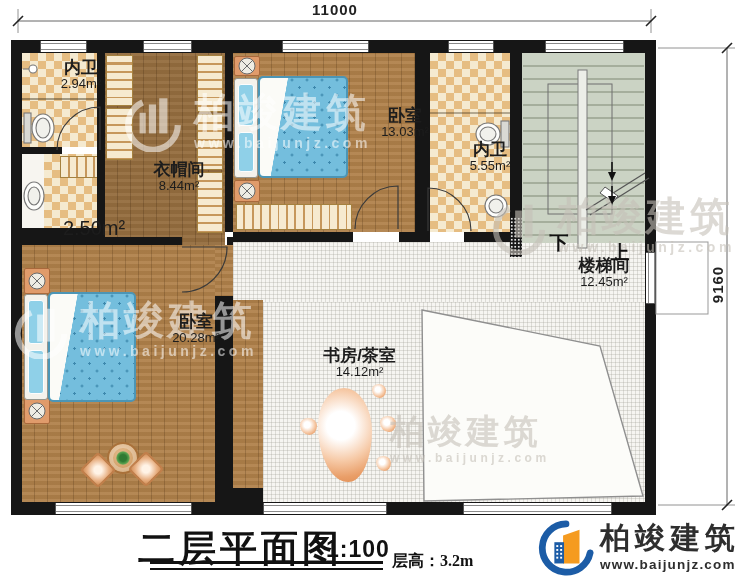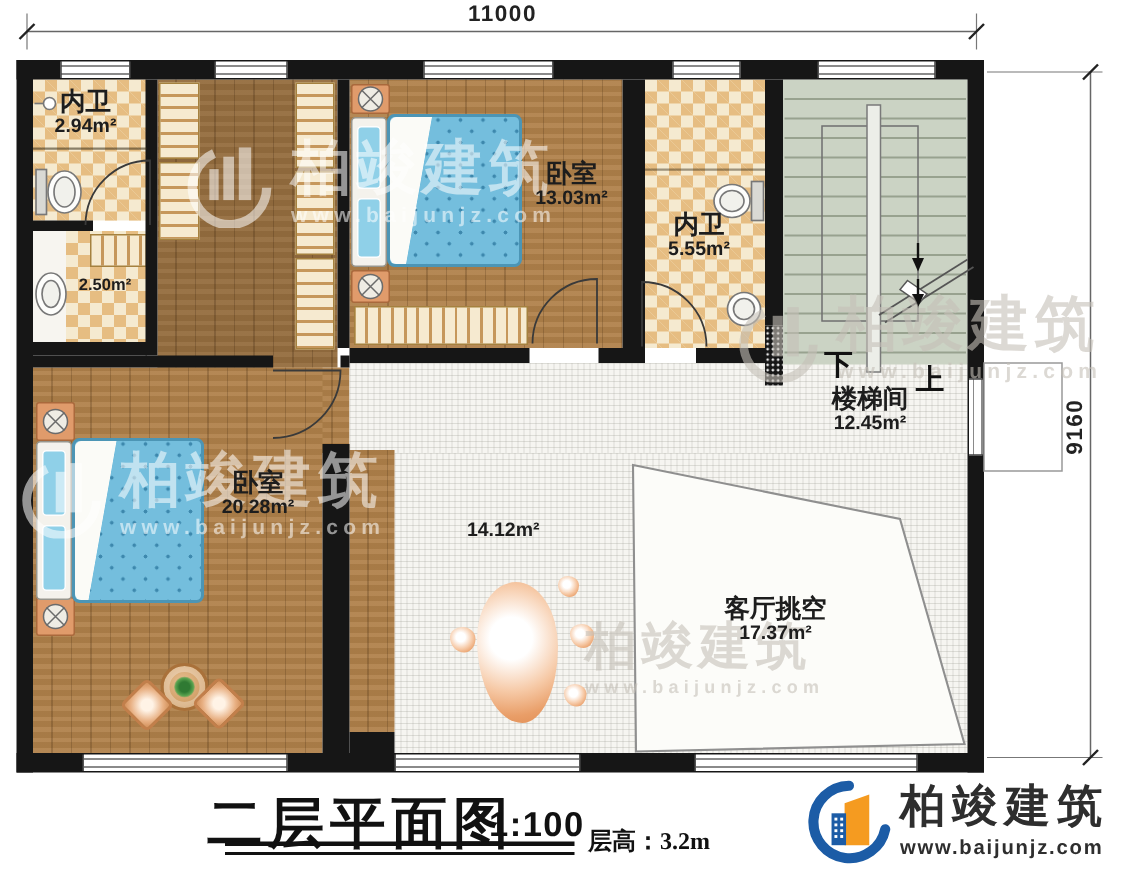--- a/index.html
+++ b/index.html
@@ -49,23 +49,23 @@
     border-radius:4px 0 0 4px;}
   .chair{background:radial-gradient(circle at 50% 50%,#fff3e6 0 25%,#e8b083 70%,#d08c55);
     border:2px solid #c27f4b;border-radius:4px;transform:rotate(45deg);box-sizing:border-box;}
   .table{background:radial-gradient(circle at 45% 40%,#e7c094,#cf9c62 65%,#b57c3e);
     border:2px solid #a9713a;border-radius:50%;box-sizing:border-box;
     box-shadow:inset 0 0 0 4px rgba(255,255,255,.30);}
   .plant{background:radial-gradient(circle,#2f7a33 0 35%,#5aa34f 60%,transparent 75%);border-radius:50%;}
   .stone{background:radial-gradient(circle at 42% 40%,#ffffff 0 22%,#f6c9a6 55%,#e99e68 80%,#df8a50);
     border-radius:48% 52% 44% 56% / 40% 46% 54% 60%;}
   
-  .rlabel{color:#1d1d1d;text-align:center;line-height:1.12;pointer-events:none;}
+  .rlabel{color:#1d1d1d;text-align:center;line-height:1.12;pointer-events:none;padding-left:24px;}
   .rname{font-size:17px;font-weight:700;}
-  .rarea{font-size:13px;font-weight:700;}
+  .rarea{font-size:13px;font-weight:400;}
   .updown{font-size:19px;font-weight:700;color:#111;text-align:center;}
   .dim{font-size:15px;font-weight:600;color:#222;text-align:center;letter-spacing:1px;}
   
   .wm{display:flex;align-items:center;gap:10px;pointer-events:none;white-space:nowrap;}
   .wm .t1{font-size:40px;font-weight:700;letter-spacing:4px;line-height:1;}
   .wm .t2{font-size:14px;font-weight:700;letter-spacing:3.5px;margin-top:3px;}
   .wm-light{color:rgba(255,255,255,.55);}
   .wm-gray{color:rgba(196,192,184,.60);}
   .wm-sm .t1{font-size:34px;}
   .wm-sm .t2{font-size:12px;}
@@ -279,44 +279,45 @@
         <div class="t1">柏竣建筑</div>
       <div class="t2">www.baijunjz.com</div>
       </div>
   </div>
 
   <div class="abs rlabel" style="left:22px;top:58px;width:70px;">
     <div class="rname">内卫</div>
     <div class="rarea">2.94m²</div>
   </div>
   <div class="abs rlabel" style="left:35px;top:184px;width:70px;">
-    <div class="rarea" style="font-size:11px;">2.50m²</div>
+    <div class="rarea" style="font-size:20px;margin-top:33px;">2.50m²</div>
+  </div>
+  <div class="abs rlabel" style="left:110px;top:160px;width:90px;">
+    <div class="rname">衣帽间</div>
+    <div class="rarea">8.44m²</div>
   </div>
   <div class="abs rlabel" style="left:341px;top:106px;width:80px;">
     <div class="rname">卧室</div>
     <div class="rarea">13.03m²</div>
   </div>
   <div class="abs rlabel" style="left:426px;top:140px;width:80px;">
     <div class="rname">内卫</div>
     <div class="rarea">5.55m²</div>
   </div>
   <div class="abs rlabel" style="left:535px;top:256px;width:90px;">
     <div class="rname">楼梯间</div>
     <div class="rarea">12.45m²</div>
   </div>
   <div class="abs rlabel" style="left:132px;top:312px;width:80px;">
     <div class="rname">卧室</div>
     <div class="rarea">20.28m²</div>
   </div>
   <div class="abs rlabel" style="left:278px;top:346px;width:115px;">
+    <div class="rname">书房/茶室</div>
     <div class="rarea">14.12m²</div>
-  </div>
-  <div class="abs rlabel" style="left:467px;top:396px;width:100px;">
-    <div class="rname">客厅挑空</div>
-    <div class="rarea">17.37m²</div>
   </div>
   <div class="abs updown" style="left:545px;top:230px;width:28px;">下</div>
   <div class="abs updown" style="left:606px;top:240px;width:28px;">上</div>
 
   <div class="abs dim" style="left:303px;top:1px;width:64px;">11000</div>
   <div class="abs dim" style="left:692px;top:276px;width:50px;transform:rotate(-90deg);">9160</div>
 
   <div class="abs title-cn" style="left:138px;top:524px;font-family:Liberation Serif, serif;">二层平面图</div>
   <div class="abs title-underline" style="left:150px;top:561px;width:233px;"></div>
   <div class="abs title-scale" style="left:326px;top:536px;">1:100</div>

